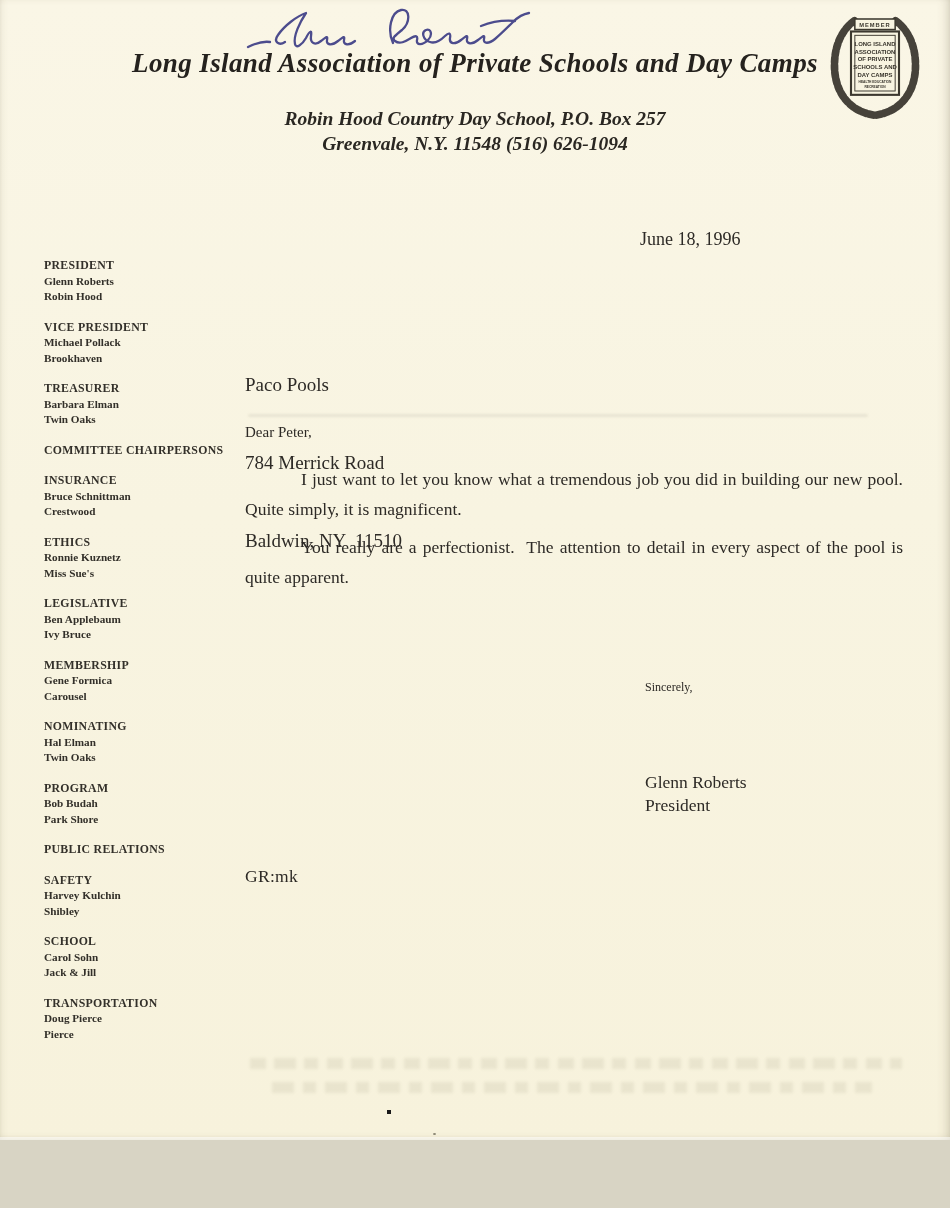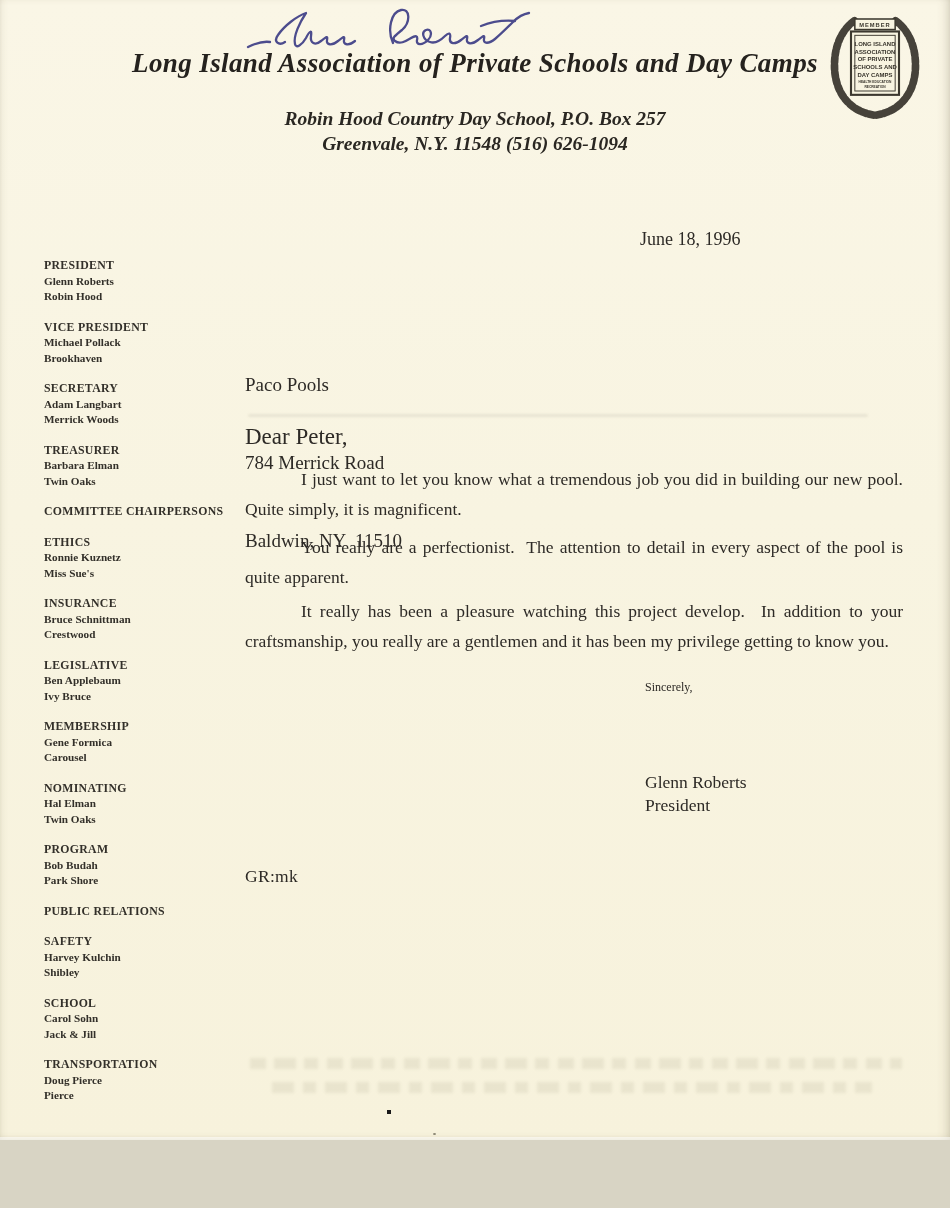--- a/index.html
+++ b/index.html
@@ -33,21 +33,21 @@
     font-weight:bold;color:#33302a;
   }
   .officer-group{margin:0 0 15px 0;}
   .officer-group .t{font-size:11.8px;line-height:15.5px;letter-spacing:.3px;}
   .officer-group .n{font-size:11.2px;line-height:15.5px;}
   
   .letter{position:absolute;left:245px;top:0;width:658px;height:1208px;}
   .letter > div{position:absolute;}
   .date{top:229px;left:395px;font-size:18px;text-align:center;}
   .recipient{top:320px;left:0;font-size:19px;line-height:26px;white-space:pre-wrap;}
-  .salutation{top:424px;left:0;font-size:23px;}
+  .salutation{top:424px;left:0;font-size:15px;}
   .para{left:0;width:658px;font-size:17.5px;line-height:30px;
         text-align:justify;text-indent:56px;white-space:pre-wrap;}
   .p1{top:464px;} .p2{top:532px;} .p3{top:596px;}
   .closing{top:680px;left:400px;font-size:12px;}
   .signature{top:708px;left:357px;width:300px;height:58px;}
   .sig-name{top:772px;left:400px;font-size:17.5px;}
   .sig-title{top:795px;left:400px;font-size:17.5px;}
   .ref{top:858px;left:0;font-size:17.5px;letter-spacing:.3px;margin-top:8px;}
   
   .footer{
@@ -109,41 +109,36 @@
       <div class="t">PRESIDENT</div>
       <div class="n">Glenn Roberts</div>
       <div class="n">Robin Hood</div>
     </div>
     <div class="officer-group">
       <div class="t">VICE PRESIDENT</div>
       <div class="n">Michael Pollack</div>
       <div class="n">Brookhaven</div>
     </div>
     <div class="officer-group">
-      <div class="t">SECRETARY</div>
-      <div class="n">Adam Langbart</div>
-      <div class="n">Merrick Woods</div>
-    </div>
-    <div class="officer-group">
       <div class="t">TREASURER</div>
       <div class="n">Barbara Elman</div>
       <div class="n">Twin Oaks</div>
     </div>
     <div class="officer-group">
       <div class="t">COMMITTEE CHAIRPERSONS</div>
     </div>
     <div class="officer-group">
+      <div class="t">INSURANCE</div>
+      <div class="n">Bruce Schnittman</div>
+      <div class="n">Crestwood</div>
+    </div>
+    <div class="officer-group">
       <div class="t">ETHICS</div>
       <div class="n">Ronnie Kuznetz</div>
       <div class="n">Miss Sue's</div>
-    </div>
-    <div class="officer-group">
-      <div class="t">INSURANCE</div>
-      <div class="n">Bruce Schnittman</div>
-      <div class="n">Crestwood</div>
     </div>
     <div class="officer-group">
       <div class="t">LEGISLATIVE</div>
       <div class="n">Ben Applebaum</div>
       <div class="n">Ivy Bruce</div>
     </div>
     <div class="officer-group">
       <div class="t">MEMBERSHIP</div>
       <div class="n">Gene Formica</div>
       <div class="n">Carousel</div>
@@ -184,21 +179,20 @@
     <div class="recipient">
       <div>Paco Pools</div>
       <div>784 Merrick Road</div>
       <div>Baldwin, NY  11510</div>
     </div>
 
     <div class="salutation">Dear Peter,</div>
 
     <div class="para p1">I just want to let you know what a tremendous job you did in building our new pool.  Quite simply, it is magnificent.</div>
     <div class="para p2">You really are a perfectionist.  The attention to detail in every aspect of the pool is quite apparent.</div>
-    <div class="para p3">It really has been a pleasure watching this project develop.  In addition to your craftsmanship, you really are a gentlemen and it has been my privilege getting to know you.</div>
 
     <div class="closing">Sincerely,</div>
 
     
     <svg class="signature" viewBox="0 0 300 58">
       <g fill="none" stroke="#3e3e86" stroke-width="2.3" stroke-linecap="round" stroke-linejoin="round" opacity="0.92">
         <path d="M3 47 C 11 43, 18 41, 25 42"></path>
         <path d="M40 42 C 34 46, 28 42, 33 35 C 39 26, 52 16, 61 13 C 55 22, 48 36, 50 44
                  C 51 49, 57 45, 61 38 C 65 30, 67 30, 66 36 C 65 43, 70 46, 76 41
                  C 81 37, 83 35, 82 40 C 81 45, 87 46, 93 41 C 98 37, 100 35, 99 40

